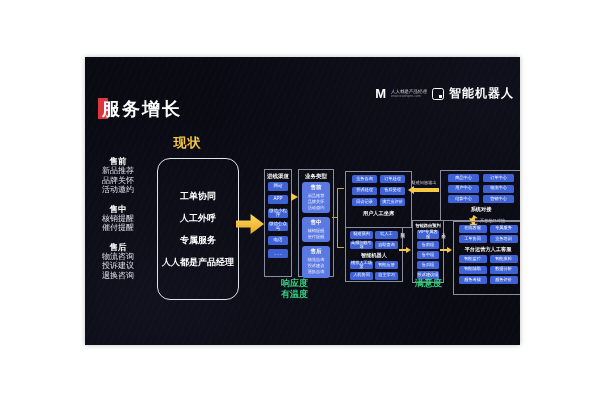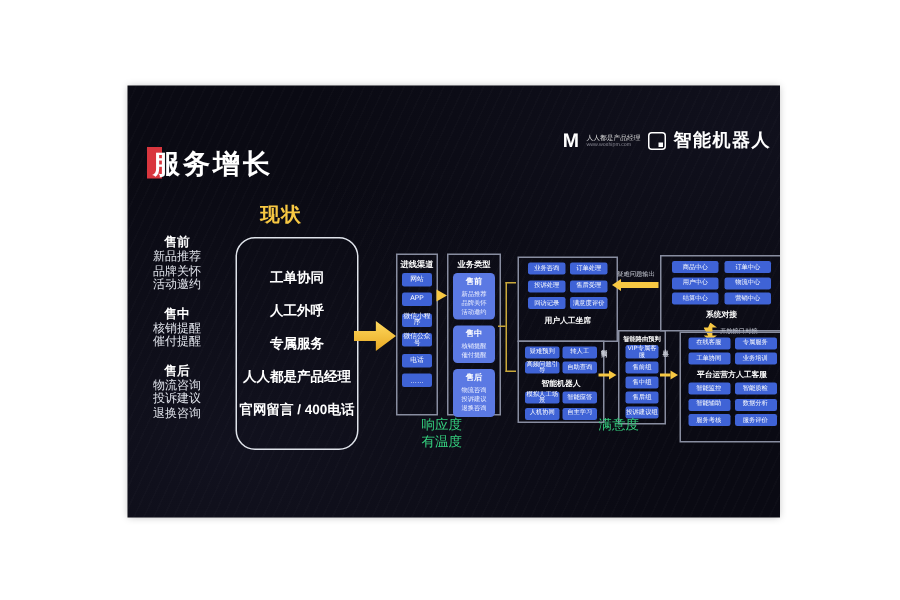--- a/index.html
+++ b/index.html
@@ -52,21 +52,21 @@
   .hbar{background:#f7c843;height:3.5px;}
   .udarrow{width:9px;height:12px;background:#f7c843;
            clip-path:polygon(50% 0,100% 28%,66% 28%,66% 72%,100% 72%,50% 100%,0 72%,34% 72%,0 28%,34% 28%);}
   .minarrow{display:flex;align-items:center;}
   .minarrow .b{width:7px;height:2.5px;background:#f7c843;}
   .minarrow .t{width:0;height:0;border-top:3.5px solid transparent;border-bottom:3.5px solid transparent;
                border-left:5px solid #f7c843;}
   .vtext{writing-mode:vertical-rl;font-size:4.2px;color:#c9ccd6;letter-spacing:0.5px;line-height:1;}
   .tinylabel{font-size:4.2px;color:#cfd3dd;text-align:center;white-space:nowrap;}
   .bracket{background:#c9a83a;}
-  .metric{font-size:9px;font-weight:400;color:#35d07f;text-align:center;line-height:10.5px;}
+  .metric{font-size:9px;font-weight:700;color:#35d07f;text-align:center;line-height:10.5px;}
 </style>
 </head>
 <body>
 
 <div class="slide">
 
   <div class="abs title-red" style="left:13px;top:41px;"></div>
   <div class="abs page-title" style="left:17px;top:40px;">服务增长</div>
 
   <div class="abs logos" style="right:6px;top:28px;">
@@ -97,21 +97,20 @@
     <div class="it">物流咨询</div>
     <div class="it">投诉建议</div>
     <div class="it">退换咨询</div>
   </div>
 
   <div class="abs round-rect" style="left:72px;top:101px;width:80px;height:140px;">
     <div class="m">工单协同</div>
     <div class="m">人工外呼</div>
     <div class="m">专属服务</div>
     <div class="m">人人都是产品经理</div>
-    <div class="m">官网留言 / 400电话</div>
   </div>
 
   <div class="abs bigarrow" style="left:151px;top:157px;"></div>
 
   <div class="abs col-border" style="left:179px;top:112px;width:26px;height:106px;">
     <div class="colhdr">进线渠道</div>
     <div class="chanbox">网站</div>
     <div class="chanbox">APP</div>
     <div class="chanbox">微信小程序</div>
     <div class="chanbox">微信公众号</div>
@@ -218,15 +217,15 @@
     <div class="sbox" style="width:28px;height:8px;">智能辅助</div>
     <div class="sbox" style="width:28px;height:8px;">数据分析</div>
     <div class="sbox" style="width:28px;height:8px;">服务考核</div>
     <div class="sbox" style="width:28px;height:8px;">服务评价</div>
   </div>
 
   <div class="abs metric" style="left:172px;top:221px;width:75px;">
     <div>响应度</div>
     <div>有温度</div>
   </div>
-  <div class="abs metric" style="left:300px;top:221px;width:55px;">满意度</div>
+  <div class="abs metric" style="left:316px;top:221px;width:55px;">满意度</div>
 
 </div>
 
 </body></html>

